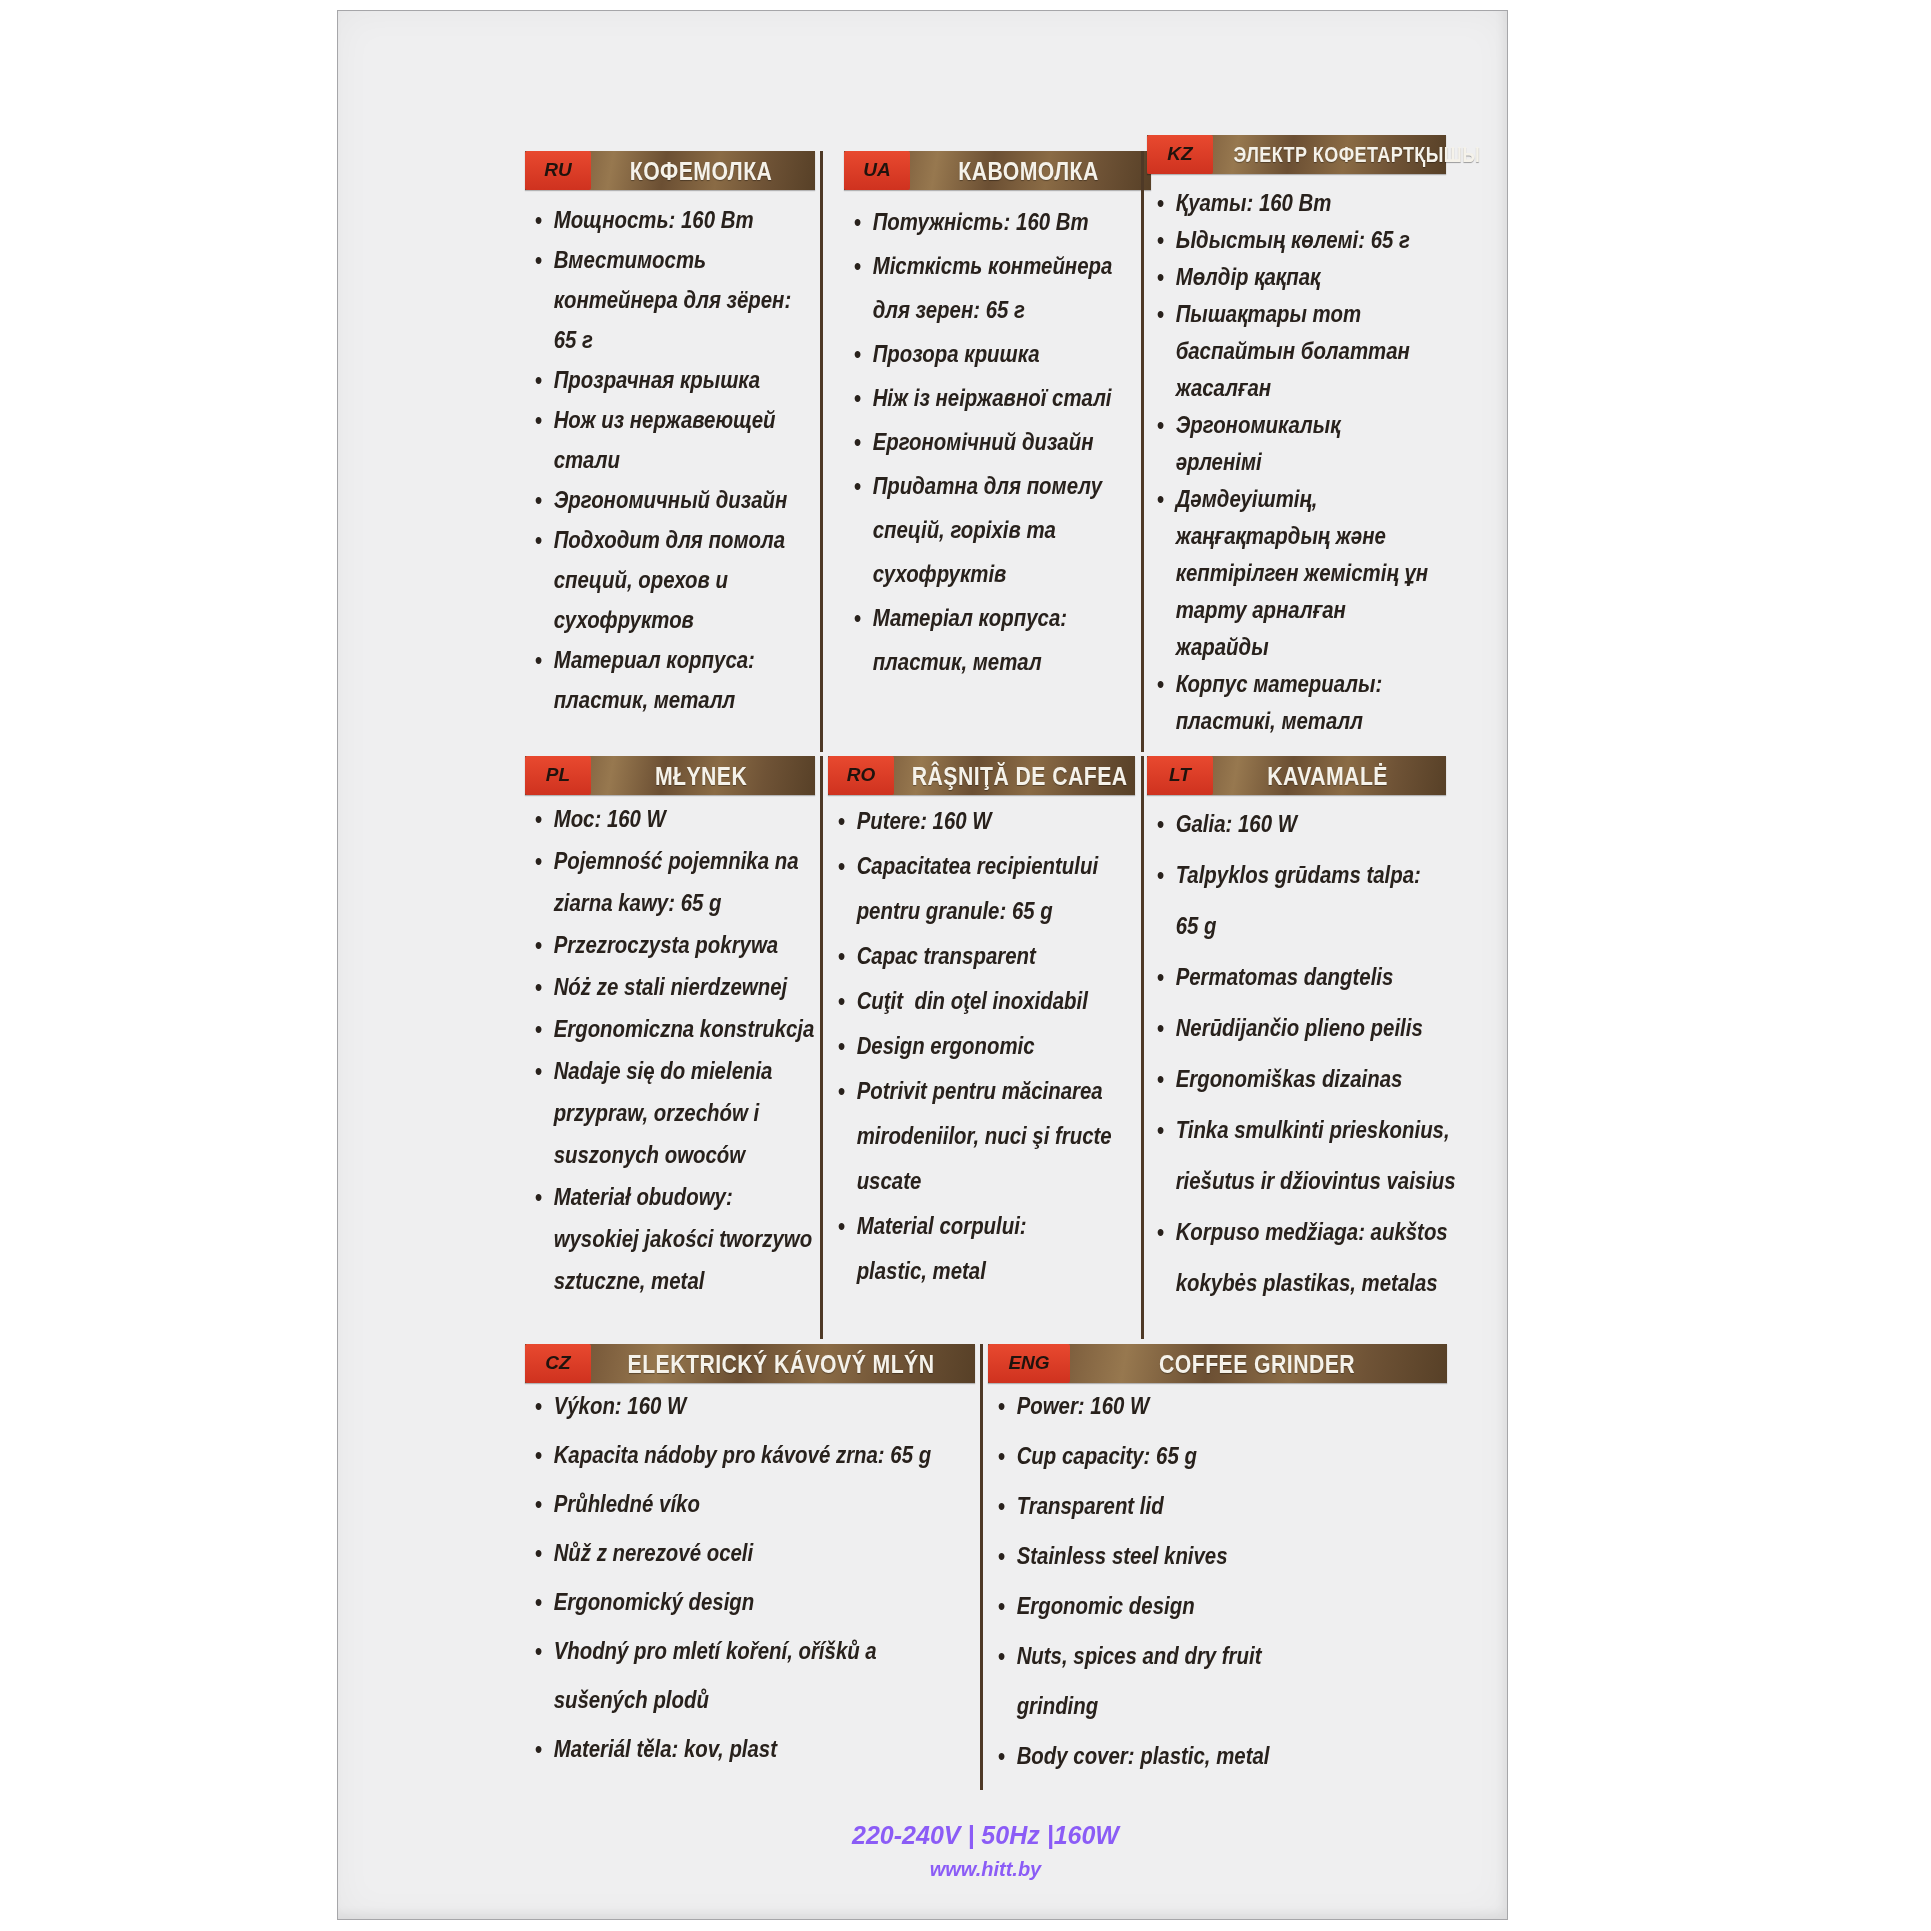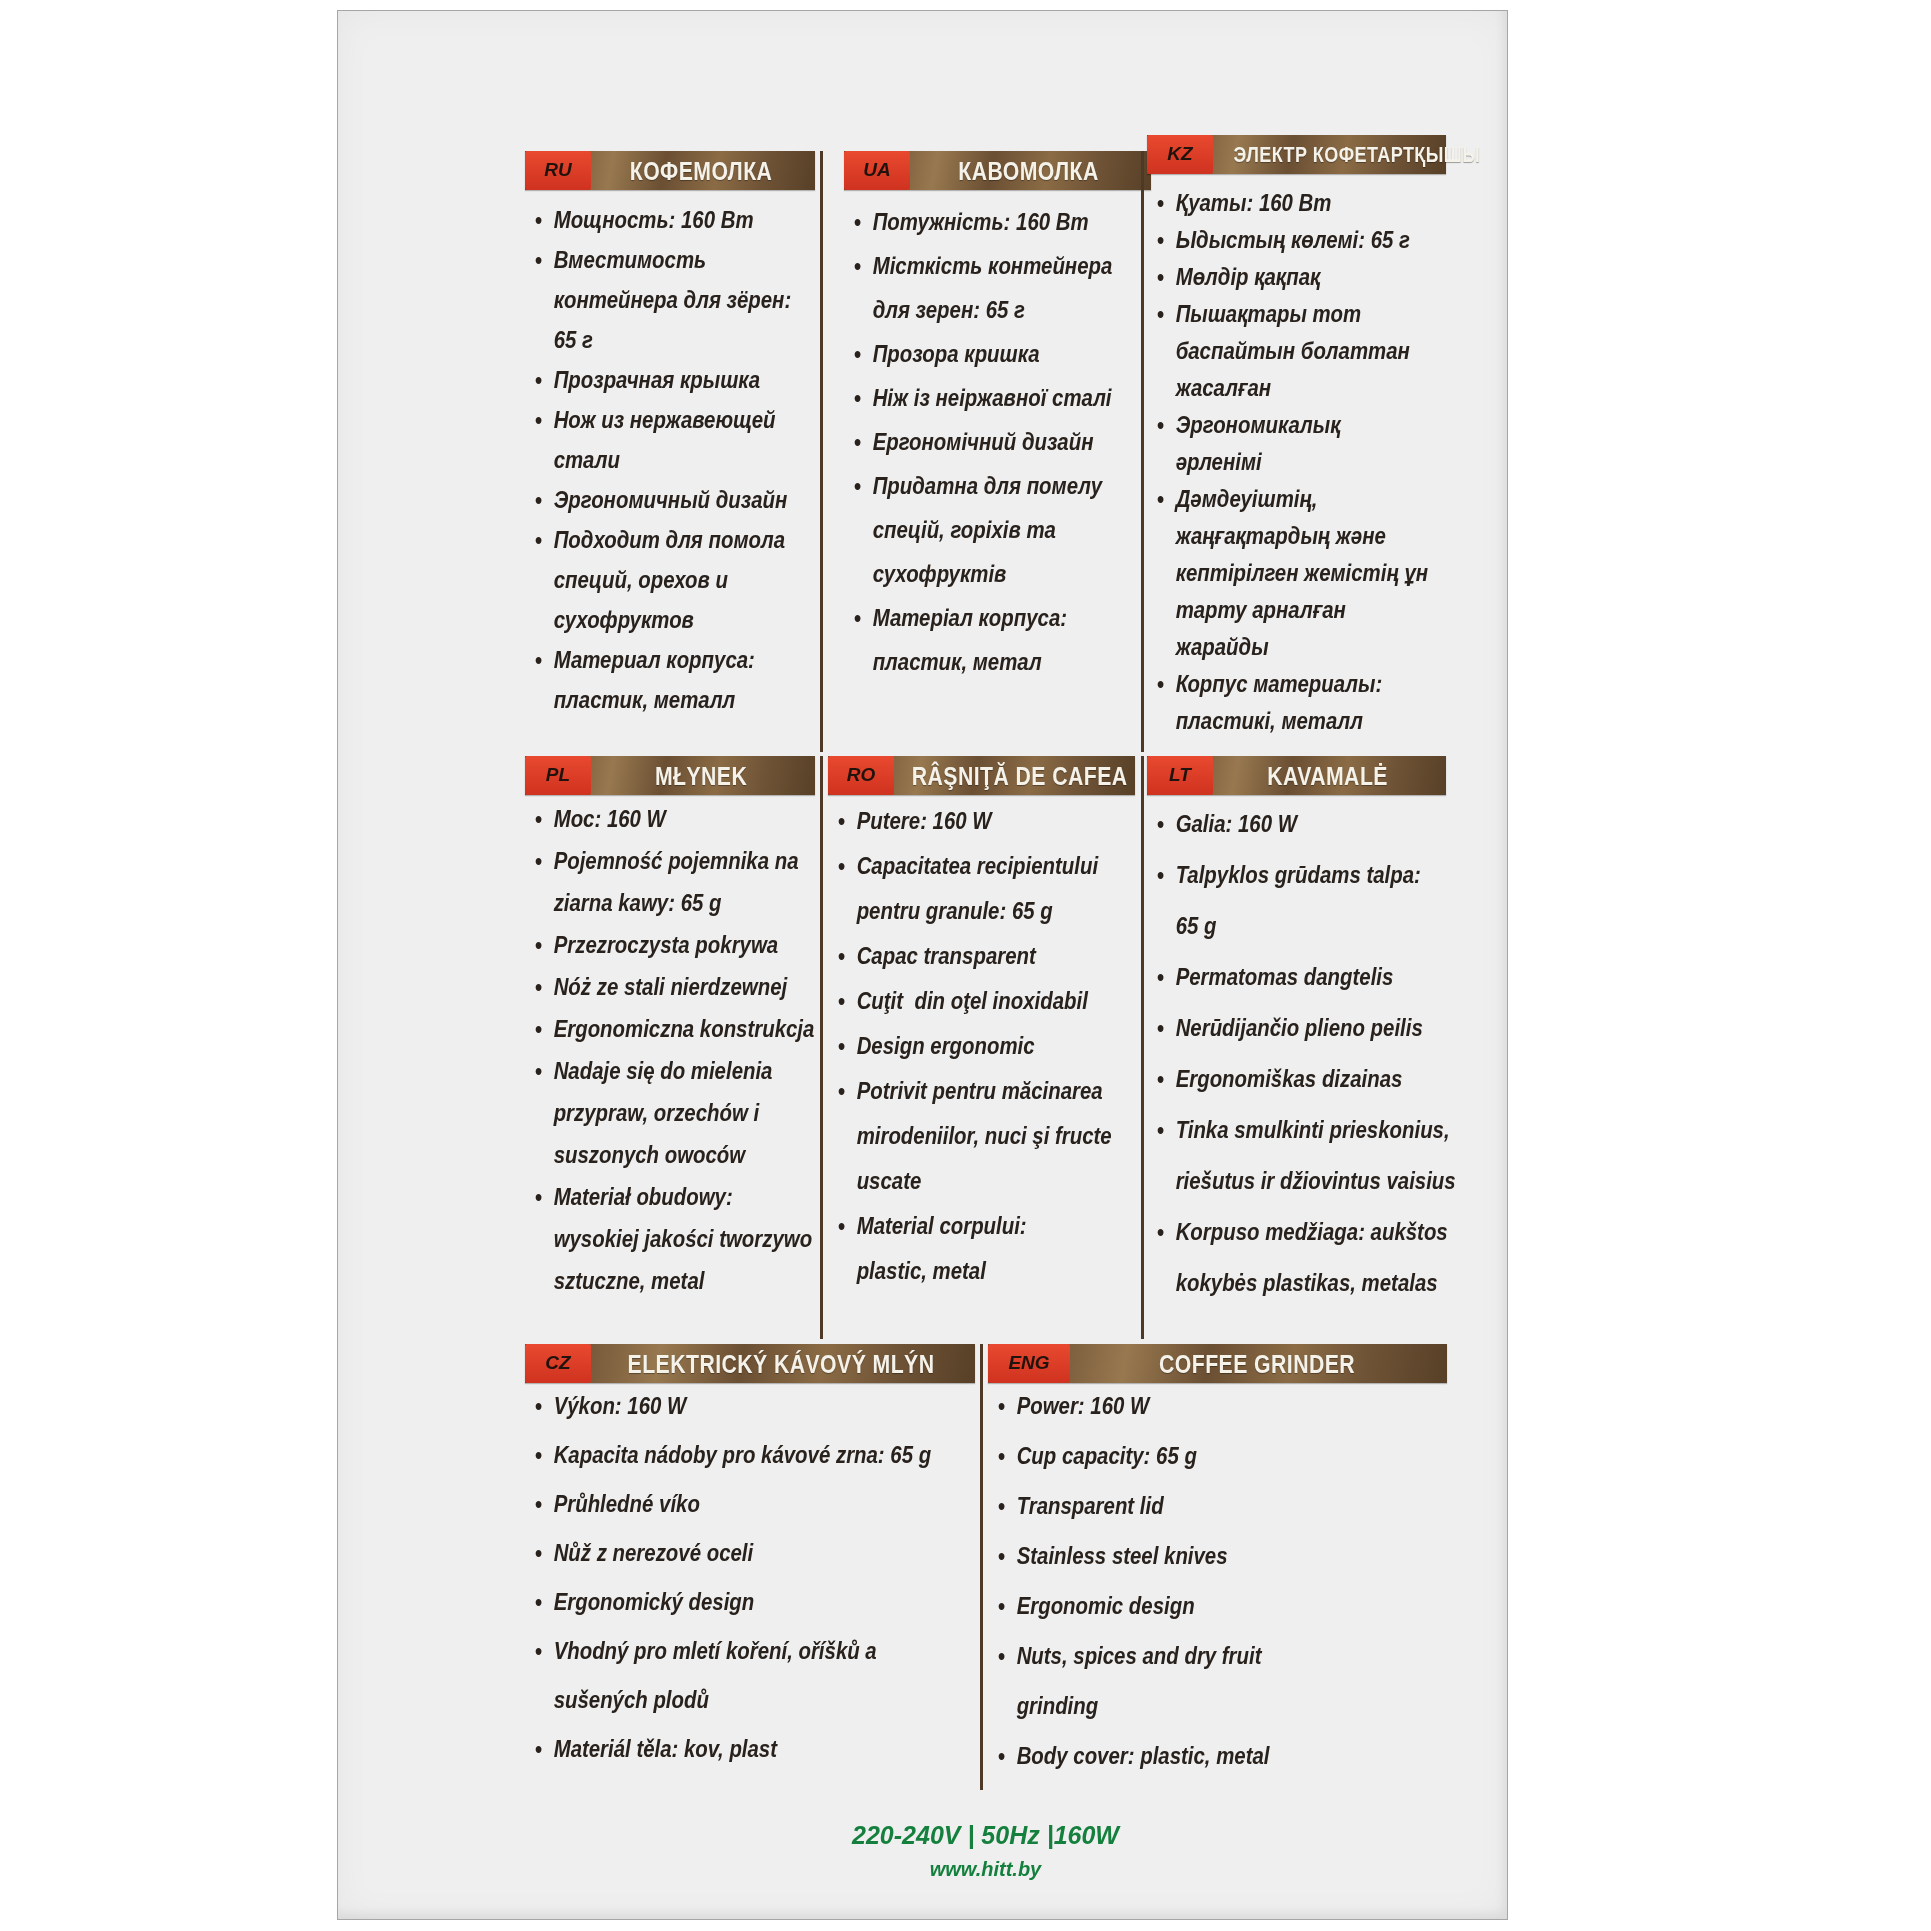--- a/index.html
+++ b/index.html
@@ -50,21 +50,21 @@
   .bullet-item::before{content:"•";position:absolute;left:3.9px;}
 
   .divider{position:absolute;width:2.9px;background:#4e3926;}
   #div-s1-a{left:482px;top:140px;height:601px;}
   #div-s1-b{left:803px;top:140px;height:601px;}
   #div-s2-a{left:482px;top:745px;height:583px;}
   #div-s2-b{left:803px;top:745px;height:583px;}
   #div-s3{left:642px;top:1333px;height:446px;}
 
   .footer{position:absolute;left:187px;top:1807px;width:921px;text-align:center;
-          color:#15803d;font-weight:bold;font-style:italic;}
+          color:#8b5cf6;font-weight:bold;font-style:italic;}
   .footer-power{font-size:25px;line-height:35px;}
   .footer-site{font-size:20px;line-height:33px;}
 </style>
 </head>
 <body>
 
 <div class="stage">
   <div class="card">
 
     <div class="column sec1" id="s1c1">

